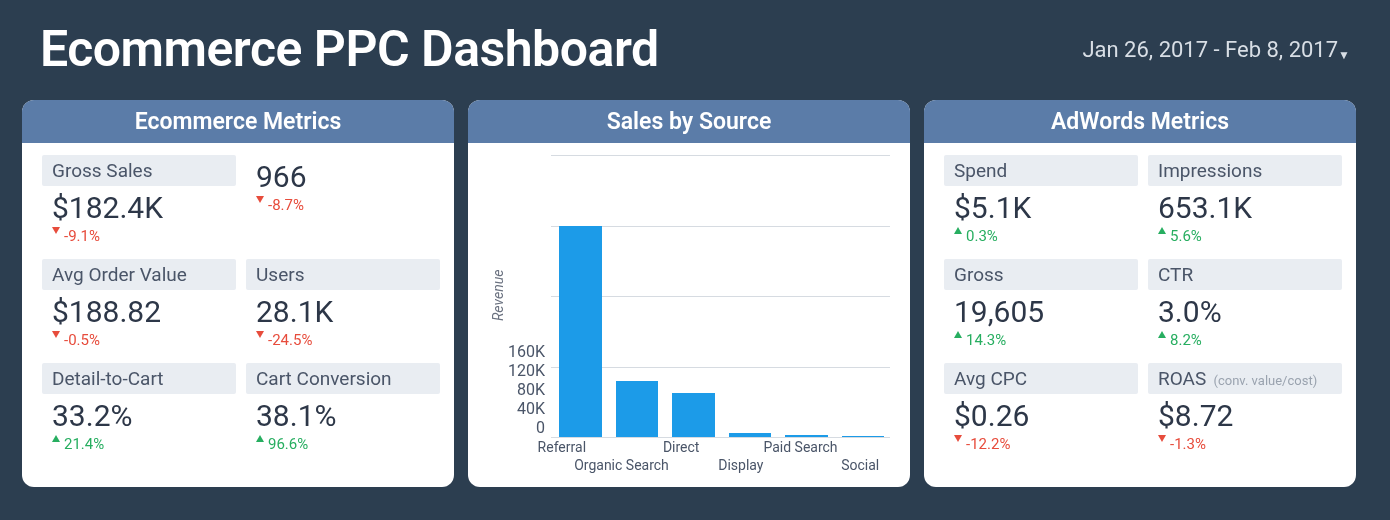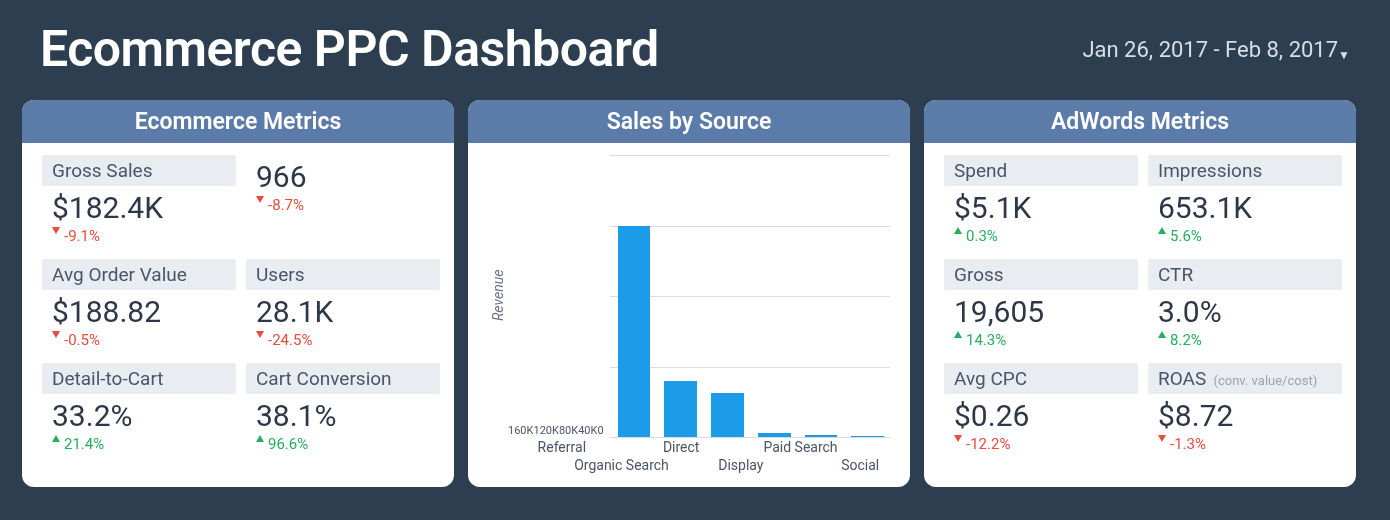--- a/index.html
+++ b/index.html
@@ -126,25 +126,25 @@
     transform: rotate(180deg);
     color: #6b7280;
     font-style: italic;
     font-size: 14px;
     text-align: center;
     padding: 0 2px 0 0;
     margin-right: 2px;
   }
   .ytick-col {
     display: flex;
-    flex-direction: row;
+    flex-direction: column;
     justify-content: flex-end;
     align-items: flex-end;
     color: #4a5568;
-    font-size: 11px;
+    font-size: 16px;
     padding: 0 6px 0 0;
     height: 282px;
     margin-top: 2px;
   }
   .plot {
     flex: 1;
     position: relative;
     height: 282px;
     margin-top: 2px;
   }

